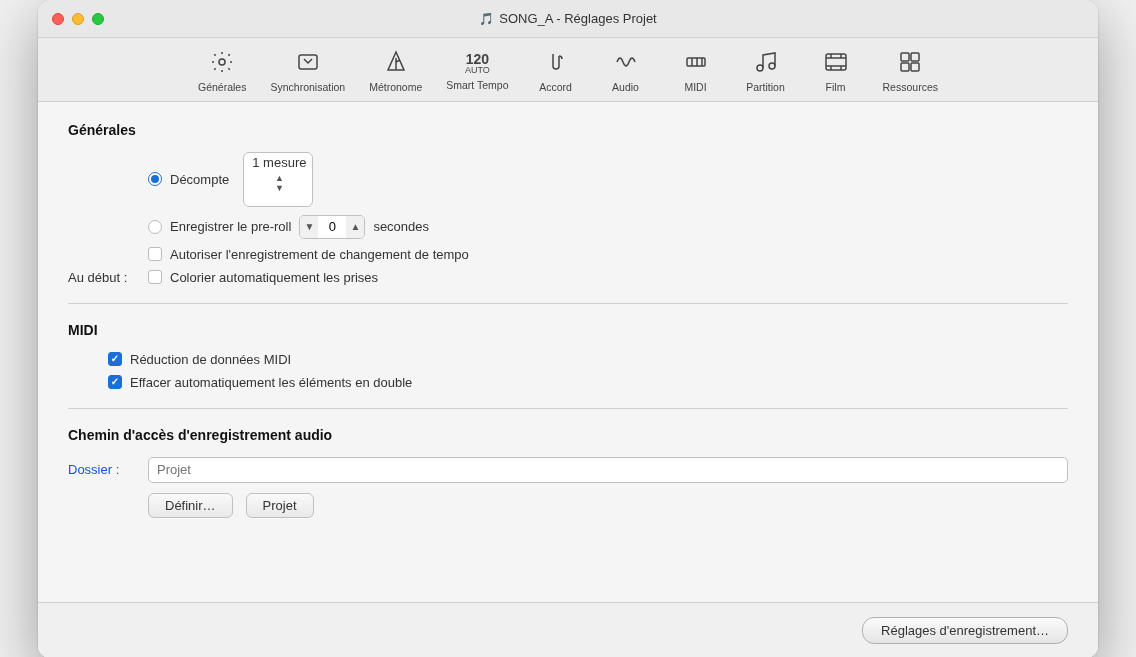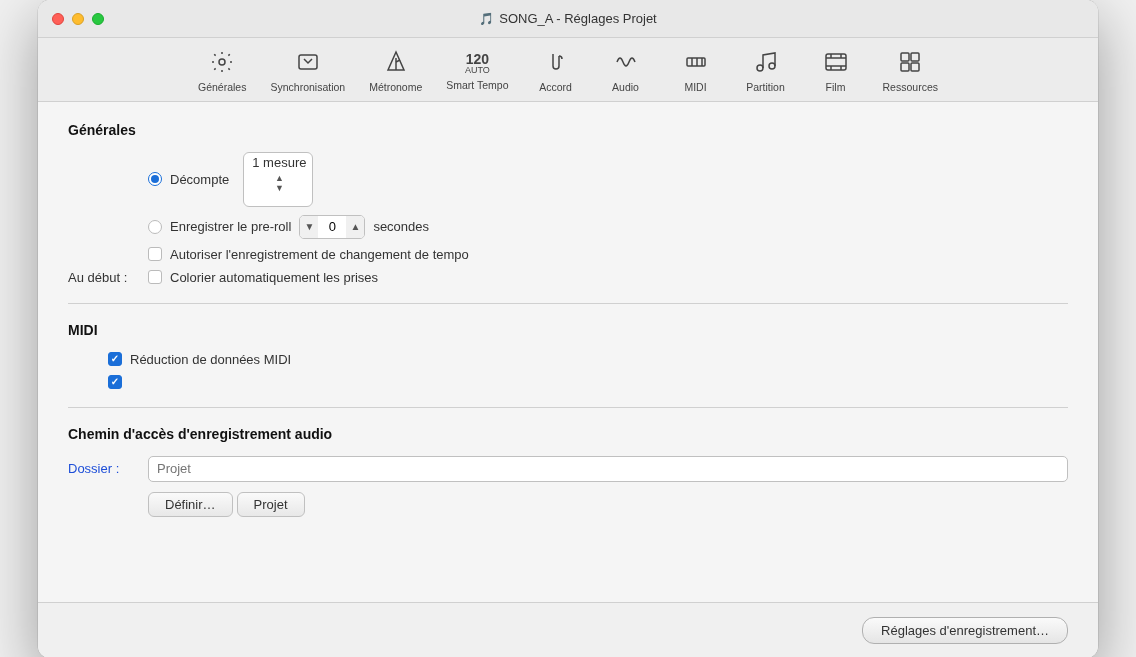--- a/index.html
+++ b/index.html
@@ -331,21 +331,21 @@
       border: 1px solid #c0c0c0;
       border-radius: 5px;
       background: white;
       padding: 0 8px;
       font-size: 13px;
       color: #aaa;
     }
 
     .folder-buttons {
       display: flex;
-      gap: 4px;
+      gap: 13px;
       margin-left: 80px;
     }
 
     .btn {
       padding: 4px 16px;
       border: 1px solid #c0c0c0;
       border-radius: 6px;
       background: linear-gradient(to bottom, #fafafa, #e8e8e8);
       font-size: 13px;
       color: #333;
@@ -555,20 +555,21 @@
 
     <div class="midi-section">
       <div class="section-title">MIDI</div>
       <div class="midi-options">
         <div class="option-row">
           <div class="checkbox checked"></div>
           <span class="option-text">Réduction de données MIDI</span>
         </div>
         <div class="option-row">
           <div class="checkbox checked"></div>
+          <span class="option-text">Effacer automatiquement les éléments en double</span>
         </div>
       </div>
     </div>
 
     <hr class="section-divider">
 
     <div class="chemin-section">
       <div class="section-title">Chemin d'accès d'enregistrement audio</div>
       <div class="folder-row">
         <span class="folder-label">Dossier :</span>

